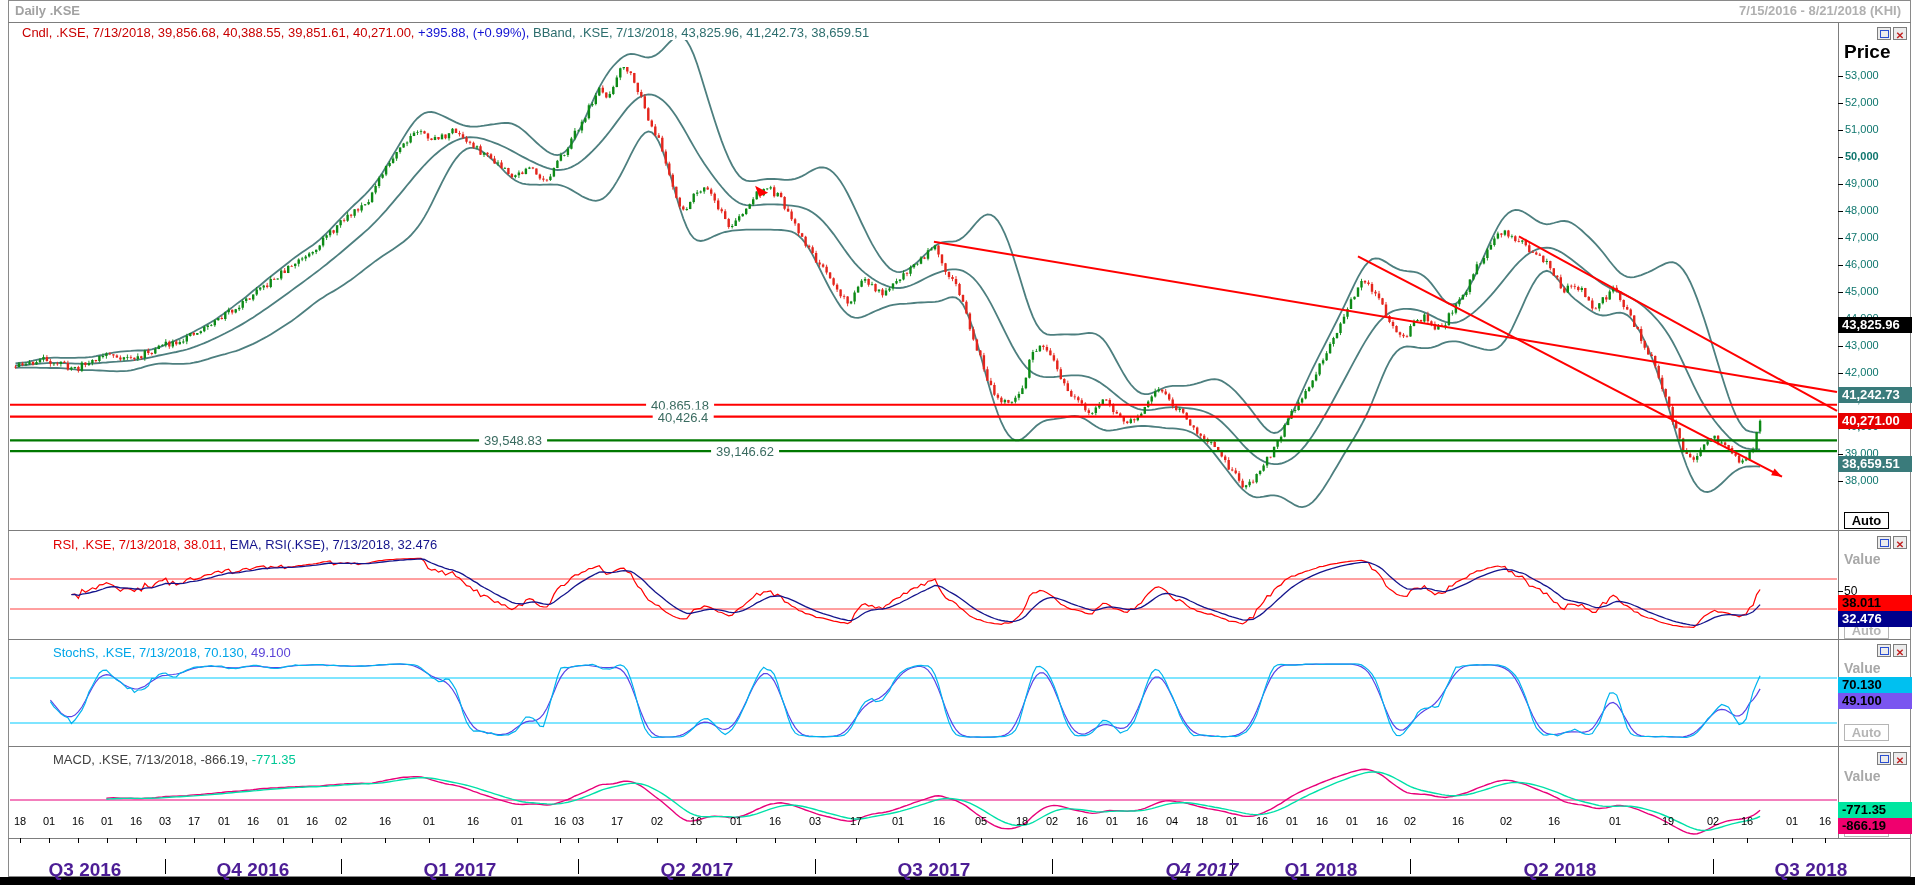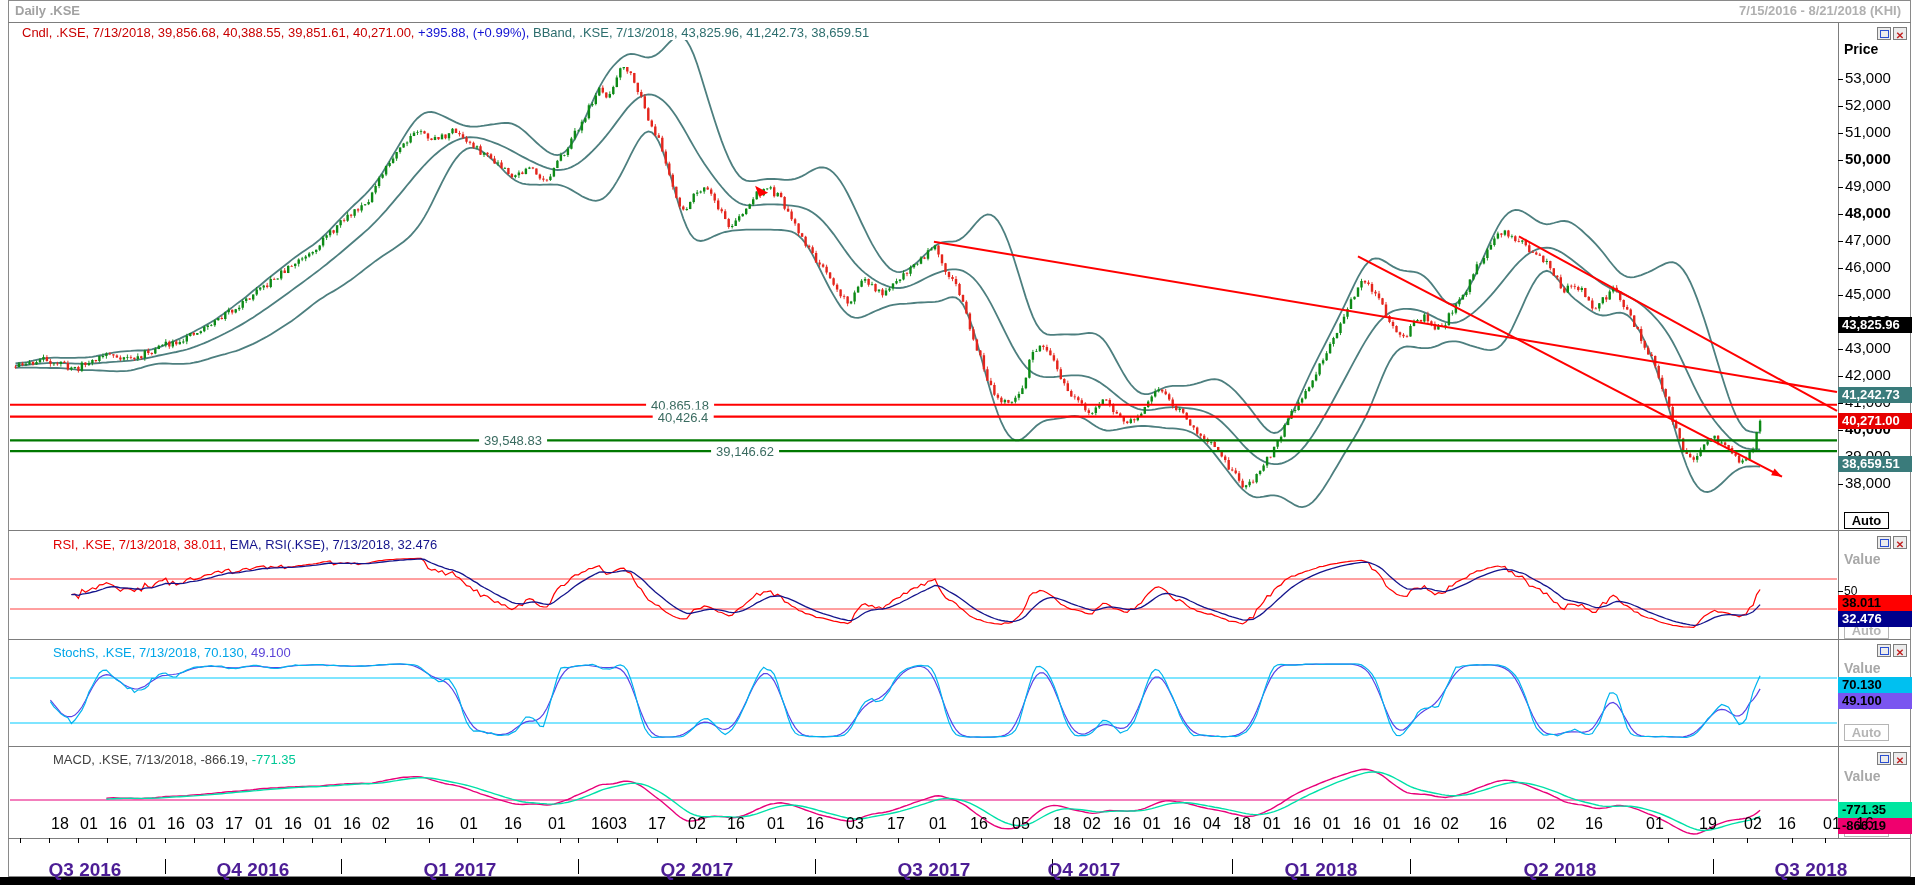--- a/index.html
+++ b/index.html
@@ -13,34 +13,34 @@
   #vsep{position:absolute;left:1838px;top:23px;width:1px;height:815px;background:#7d7d7d;}
   #black-strip{position:absolute;left:0;top:877px;width:1915px;height:8px;background:#000;}
   .legend{position:absolute;font-size:13px;white-space:nowrap;}
   .pane-icons{position:absolute;left:1877px;width:32px;height:14px;}
   .icon-box{position:absolute;top:0;width:14px;height:13px;border:1px solid #7d7d7d;
     background:#ececec;box-sizing:border-box;text-align:center;line-height:11px;}
   .icon-restore{left:0;}
   .icon-close{left:16px;}
   .icon-restore .glyph{display:block;margin:2px auto 0;width:7px;height:6px;border:1px solid #2b4fd0;}
   .icon-close .glyph{color:#c22121;font-size:10px;font-weight:bold;line-height:11px;}
-  .axis-head{position:absolute;left:1844px;font-size:14px;font-weight:bold;color:#000;}
+  .axis-head{position:absolute;left:1844px;font-size:19px;font-weight:bold;color:#000;}
   .value-head{position:absolute;left:1844px;font-size:14px;font-weight:bold;color:#a8a8a8;}
   .auto-btn{position:absolute;left:1844px;width:45px;height:17px;border:1px solid #000;
     background:#fff;color:#000;font-size:13px;font-weight:bold;text-align:center;
     line-height:16px;box-sizing:border-box;}
   .auto-dim{border-color:#b5b5b5;color:#b5b5b5;}
-  .ptick{position:absolute;left:1838px;width:74px;font-size:15px;color:#000000;white-space:nowrap;}
+  .ptick{position:absolute;left:1838px;width:74px;font-size:11px;color:#0f766e;white-space:nowrap;}
   .ptick .dash{display:inline-block;width:5px;height:1px;background:#000;vertical-align:middle;margin-right:2px;}
   .badge{position:absolute;left:1838px;width:74px;height:16px;font-size:13px;font-weight:bold;
     line-height:16px;padding-left:4px;box-sizing:border-box;white-space:nowrap;}
   .sr-label{position:absolute;font-size:13px;color:#3a6b60;background:#fff;padding:0 5px;
     transform:translate(-50%,-50%);white-space:nowrap;}
   .dtick-mark{position:absolute;width:1px;height:5px;background:#000;top:838px;}
-  .dtick-lbl{position:absolute;top:815px;font-size:16px;color:#000;transform:translateX(-50%);margin-left:40px;}
+  .dtick-lbl{position:absolute;top:815px;font-size:11px;color:#000;transform:translateX(-50%);}
   .qsep{position:absolute;width:1px;height:15px;background:#000;top:859px;}
   .q-lbl{position:absolute;top:859px;font-size:19px;font-weight:bold;color:#4c1d95;transform:translateX(-50%);}
   .sub-tick{position:absolute;left:1838px;font-size:12px;color:#000;white-space:nowrap;}
   .sub-tick .dash{display:inline-block;width:5px;height:1px;background:#000;vertical-align:middle;margin-right:1px;}
 </style>
 </head>
 <body>
 
 <div id="frame"></div>
 
@@ -151,21 +151,21 @@
 <div id="labels-layer">
     <div class="sr-label" style="left: 680px; top: 404.74px;">40,865.18</div>
     <div class="sr-label" style="left: 683px; top: 416.587px;">40,426.4</div>
     <div class="sr-label" style="left: 513px; top: 440.282px;">39,548.83</div>
     <div class="sr-label" style="left: 728px; top: 451.141px; margin-left: 17px;">39,146.62</div>
     <div class="ptick" style="top: 69.1px; font-weight: normal;"><span class="dash"></span><span>53,000</span></div>
     <div class="ptick" style="top: 96.1px; font-weight: normal;"><span class="dash"></span><span>52,000</span></div>
     <div class="ptick" style="top: 123.1px; font-weight: normal;"><span class="dash"></span><span>51,000</span></div>
     <div class="ptick" style="top: 150.1px; font-weight: bold;"><span class="dash"></span><span>50,000</span></div>
     <div class="ptick" style="top: 177.1px; font-weight: normal;"><span class="dash"></span><span>49,000</span></div>
-    <div class="ptick" style="top: 204.1px; font-weight: bold;"><span class="dash"></span><span>48,000</span></div>
+    <div class="ptick" style="top: 204.1px; font-weight: normal;"><span class="dash"></span><span>48,000</span></div>
     <div class="ptick" style="top: 231.1px; font-weight: normal;"><span class="dash"></span><span>47,000</span></div>
     <div class="ptick" style="top: 258.1px; font-weight: normal;"><span class="dash"></span><span>46,000</span></div>
     <div class="ptick" style="top: 285.1px; font-weight: normal;"><span class="dash"></span><span>45,000</span></div>
     <div class="ptick" style="top: 312.1px; font-weight: normal;"><span class="dash"></span><span>44,000</span></div>
     <div class="ptick" style="top: 339.1px; font-weight: normal;"><span class="dash"></span><span>43,000</span></div>
     <div class="ptick" style="top: 366.1px; font-weight: normal;"><span class="dash"></span><span>42,000</span></div>
     <div class="ptick" style="top: 393.1px; font-weight: normal;"><span class="dash"></span><span>41,000</span></div>
     <div class="ptick" style="top: 420.1px; font-weight: bold;"><span class="dash"></span><span>40,000</span></div>
     <div class="ptick" style="top: 447.1px; font-weight: normal;"><span class="dash"></span><span>39,000</span></div>
     <div class="ptick" style="top: 474.1px; font-weight: normal;"><span class="dash"></span><span>38,000</span></div>
@@ -288,17 +288,17 @@
     <div class="qsep" style="left: 815px;"></div>
     <div class="qsep" style="left: 1052px;"></div>
     <div class="qsep" style="left: 1232px;"></div>
     <div class="qsep" style="left: 1410px;"></div>
     <div class="qsep" style="left: 1713px;"></div>
     <div class="q-lbl" style="left: 85px;">Q3 2016</div>
     <div class="q-lbl" style="left: 253px;">Q4 2016</div>
     <div class="q-lbl" style="left: 460px;">Q1 2017</div>
     <div class="q-lbl" style="left: 697px;">Q2 2017</div>
     <div class="q-lbl" style="left: 934px;">Q3 2017</div>
-    <div class="q-lbl" style="left: 1084px;">Q4 2017</div>
+    <div class="q-lbl" style="left: 1202px; font-style: italic;">Q4 2017</div>
     <div class="q-lbl" style="left: 1321px;">Q1 2018</div>
     <div class="q-lbl" style="left: 1560px;">Q2 2018</div>
     <div class="q-lbl" style="left: 1772px; margin-left: 39px;">Q3 2018</div>
   </div>
 
 </body></html>

